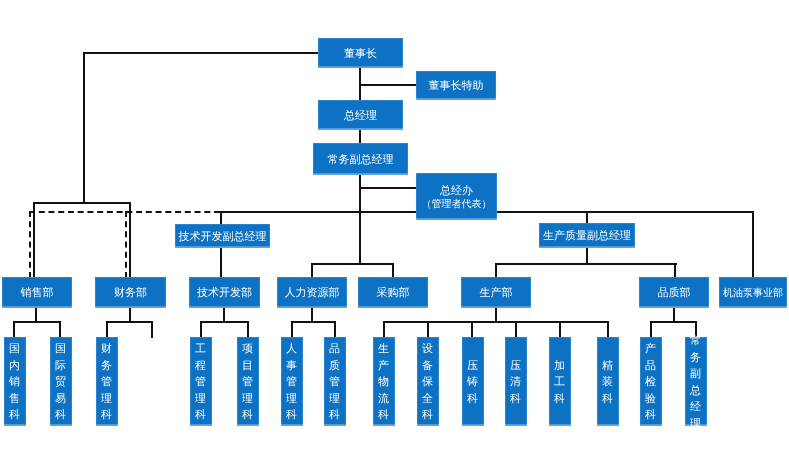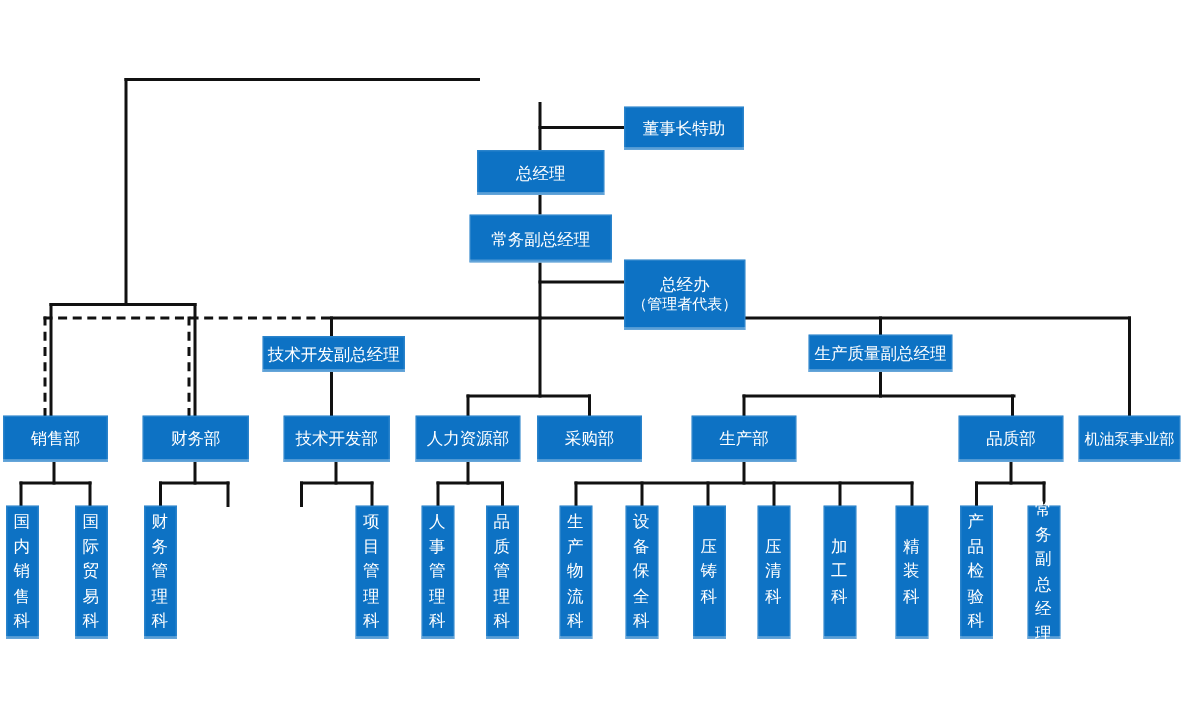--- a/index.html
+++ b/index.html
@@ -26,20 +26,21 @@
   }
   .ln{position:absolute;background:var(--connector,#111);z-index:1;}
   .lnd-h{position:absolute;height:0;border-top:2px dashed var(--connector,#111);z-index:1;}
   .lnd-v{position:absolute;width:0;border-left:2px dashed var(--connector,#111);z-index:1;}
 </style>
 </head>
 <body>
 
 <div id="stage" style="--node-fill: #0d72c4; --node-text: #ffffff; --connector: #111111;">
 
+  <div class="box" style="left:318px;top:38px;width:85px;height:30px">董事长</div>
 
   <div class="box" style="left:416px;top:71px;width:80px;height:29px">董事长特助</div>
 
   <div class="box" style="left:318px;top:100px;width:85px;height:30px">总经理</div>
 
   <div class="box" style="left:313px;top:143px;width:95px;height:32px">常务副总经理</div>
 
   <div class="box two-line" style="left:416px;top:173px;width:81px;height:47px">
     <span>总经办</span>
     <span class="sub">（管理者代表）</span>
@@ -59,20 +60,23 @@
   <div class="box" style="left:719px;top:277px;width:68px;height:31px;font-size:10px">机油泵事业部</div>
 
   <div class="vbox" style="left:4px">
       <span class="vtxt">国内销售科</span>
     </div>
   <div class="vbox" style="left:50px">
       <span class="vtxt">国际贸易科</span>
     </div>
   <div class="vbox" style="left:96px">
       <span class="vtxt">财务管理科</span>
+    </div>
+  <div class="vbox" style="left:190px">
+      <span class="vtxt">工程管理科</span>
     </div>
   <div class="vbox" style="left:237px">
       <span class="vtxt">项目管理科</span>
     </div>
   <div class="vbox" style="left:281px">
       <span class="vtxt">人事管理科</span>
     </div>
   <div class="vbox" style="left:324px">
       <span class="vtxt">品质管理科</span>
     </div>

